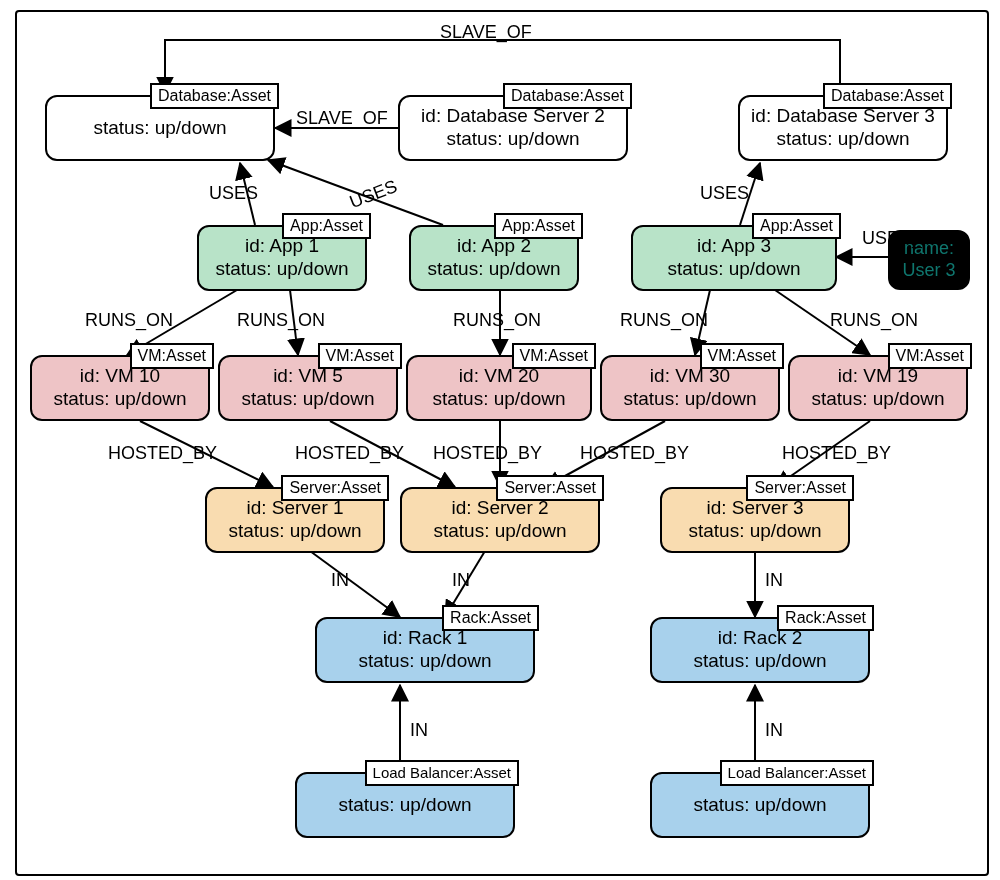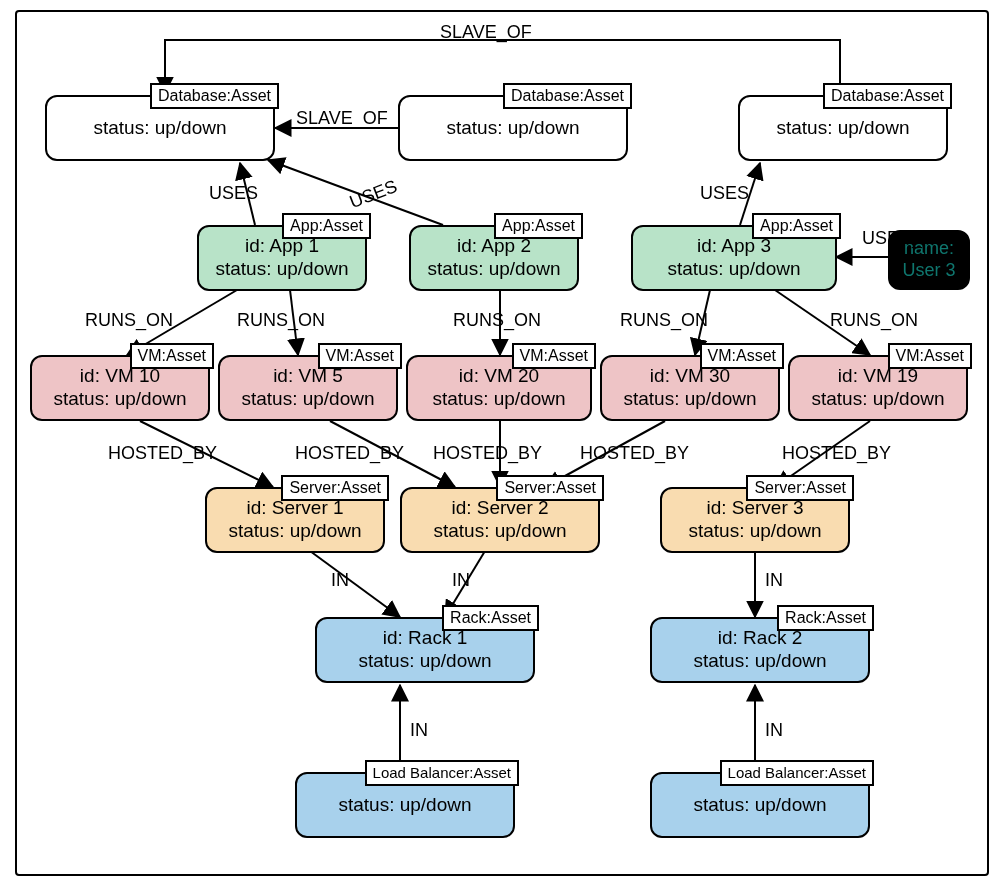--- a/index.html
+++ b/index.html
@@ -73,24 +73,26 @@
 
     <path d="M 755 772 L 755 685" fill="none" stroke="#000" stroke-width="2" marker-end="url(#ah)"></path>
   </svg>
 
   <div class="node white" style="left:45px;top:95px;width:230px;height:66px">
     <span class="tag">Database:Asset</span>
     <span class="l2"><span>status: </span><span>up/down</span></span>
   </div>
   <div class="node white" style="left:398px;top:95px;width:230px;height:66px">
     <span class="tag">Database:Asset</span>
+    <span class="l1"><span>id: </span><span>Database Server 2</span></span>
     <span class="l2"><span>status: </span><span>up/down</span></span>
   </div>
   <div class="node white" style="left:738px;top:95px;width:210px;height:66px">
     <span class="tag">Database:Asset</span>
+    <span class="l1"><span>id: </span><span>Database Server 3</span></span>
     <span class="l2"><span>status: </span><span>up/down</span></span>
   </div>
 
   <div class="node green" style="left:197px;top:225px;width:170px;height:66px">
     <span class="tag">App:Asset</span>
     <span class="l1"><span>id: </span><span>App 1</span></span>
     <span class="l2"><span>status: </span><span>up/down</span></span>
   </div>
   <div class="node green" style="left:409px;top:225px;width:170px;height:66px">
     <span class="tag">App:Asset</span>

